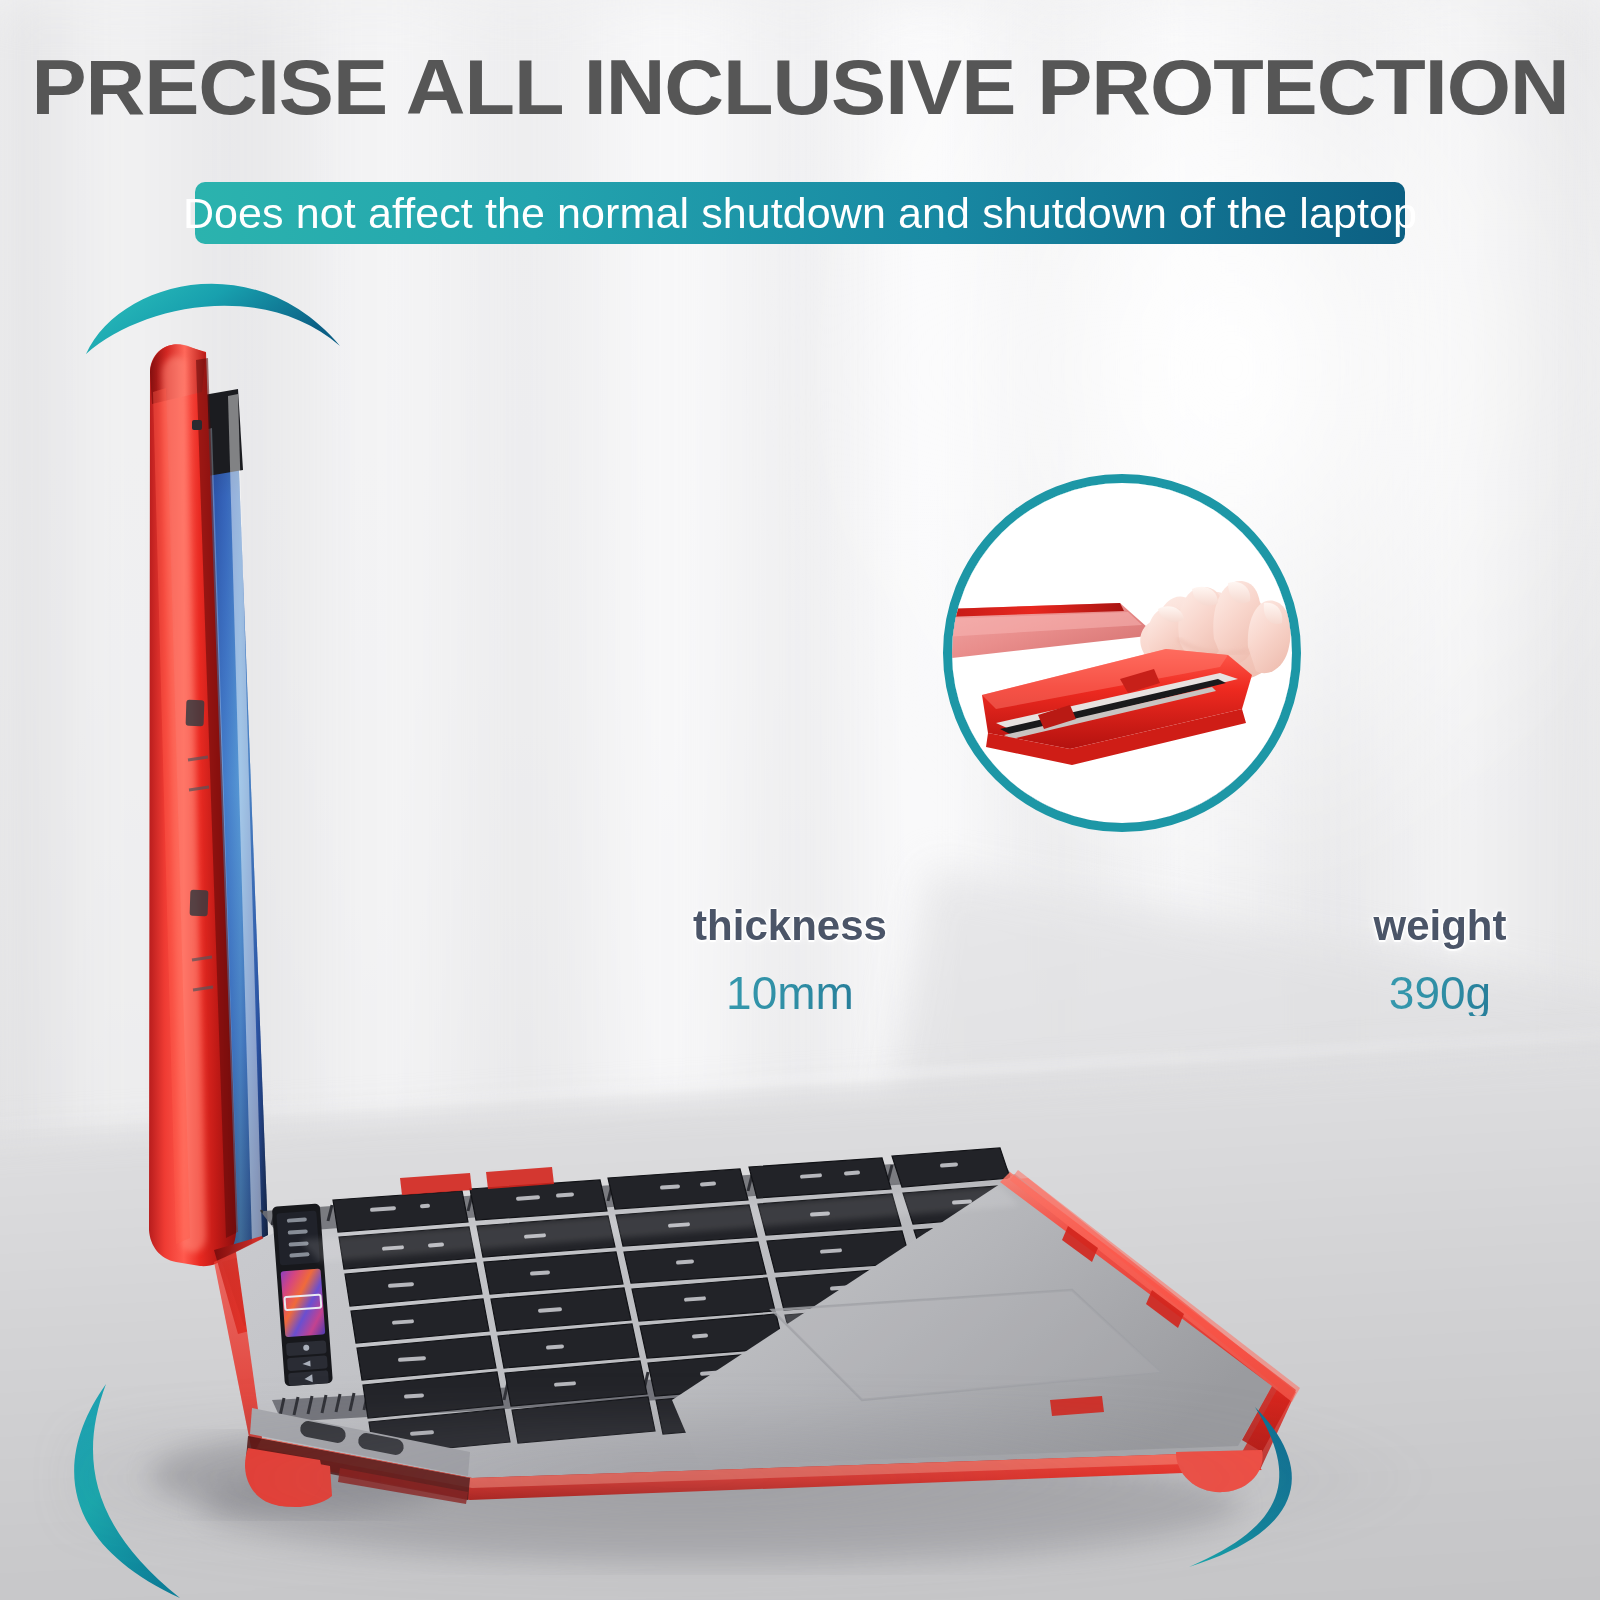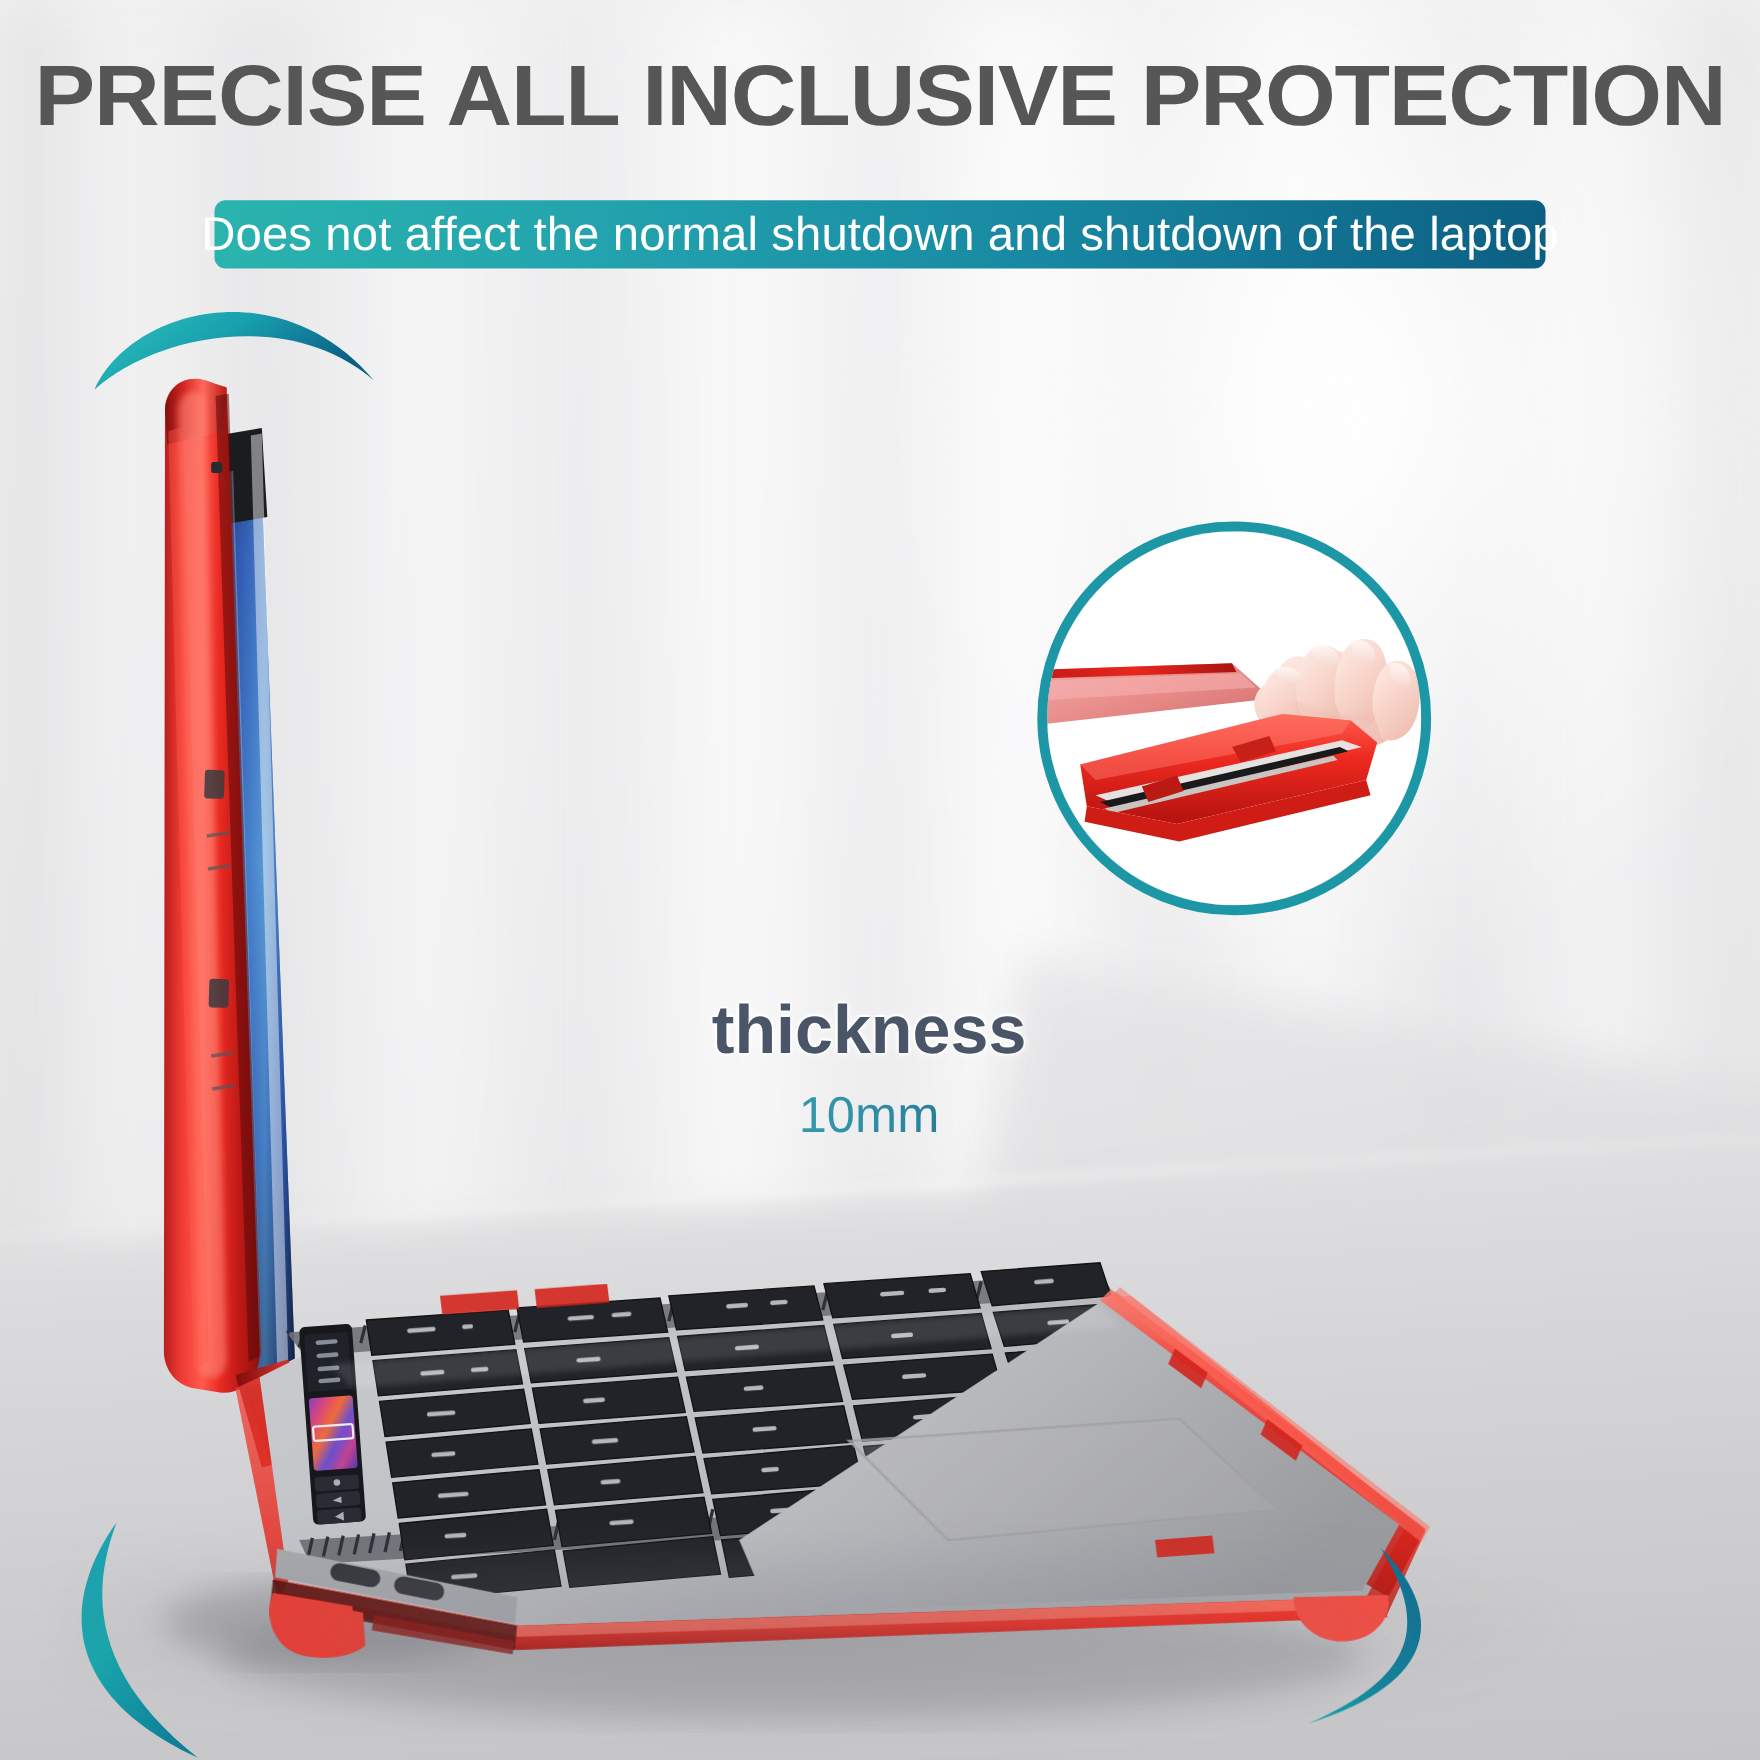--- a/index.html
+++ b/index.html
@@ -113,21 +113,21 @@
   }
   .inset-img{position:absolute;inset:0;}
 
   
   .specs{
     position:absolute;left:600px;top:905px;width:980px;height:160px;
     display:flex;align-items:flex-start;justify-content:space-between;
   }
   .spec{ text-align:center; }
   .spec-label{
-    font-size:62px;line-height:1.02;font-weight:700;color:#4b5568;
+    font-size:42px;line-height:1.02;font-weight:700;color:#4b5568;
     text-shadow:
       0 0 5px #ffffff, 0 0 9px #ffffff,
       1.5px 0 0 rgba(255,255,255,.95), -1.5px 0 0 rgba(255,255,255,.95),
       0 1.5px 0 rgba(255,255,255,.95), 0 -1.5px 0 rgba(255,255,255,.95);
     white-space:nowrap;
   }
   .spec-value{
     margin-top:22px;
     font-size:46px;line-height:1;font-weight:400;
     background:linear-gradient(90deg,#42acbd 0%,#2e8da4 52%,#185f85 100%);
@@ -673,17 +673,21 @@
       <path d="M36,250 L118,266 L290,226 L294,240 L120,282 L34,264 Z" fill="#cf1d16"></path>
     </svg>
     <div class="inset-ring-grad"></div>
   </div>
 
   <div class="specs">
     <div class="spec spec--thickness">
       <div class="spec-label">thickness</div>
       <div class="spec-value">10mm</div>
     </div>
+    <div class="spec spec--weight">
+      <div class="spec-label">weight</div>
+      <div class="spec-value">390g</div>
+    </div>
   </div>
 
   <div class="floor-shadow"></div>
 
 </div>
 
 </body></html>

